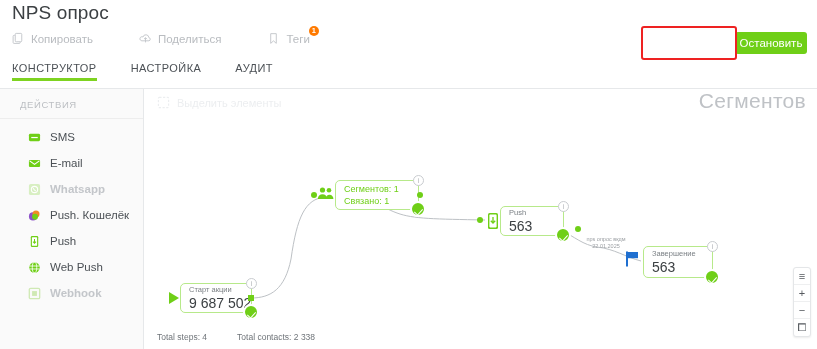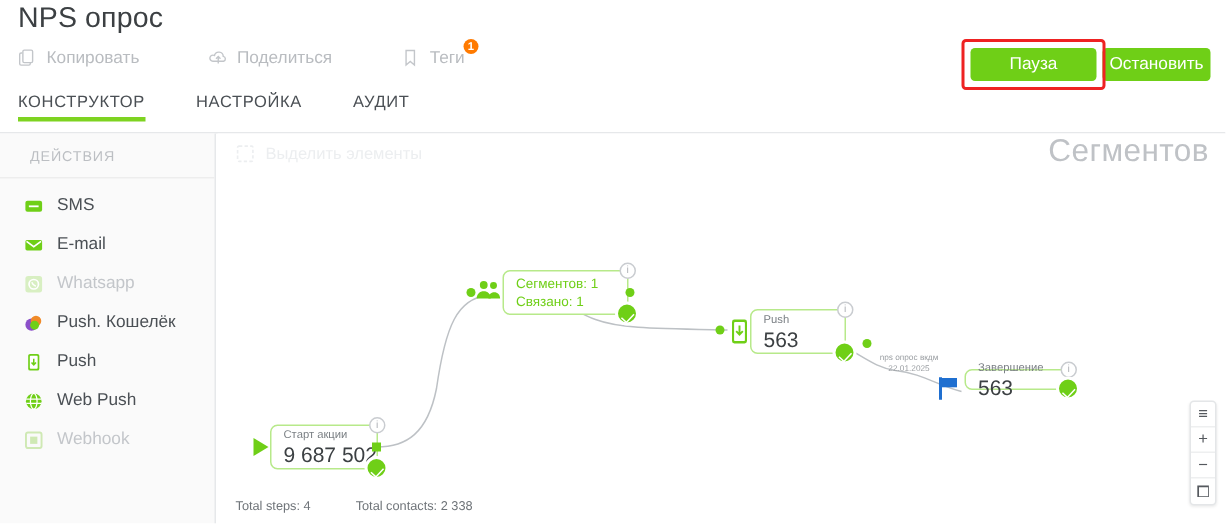--- a/index.html
+++ b/index.html
@@ -64,24 +64,24 @@
     position:absolute; left:0; top:89px; width:144px; height:260px;
     background:#fafafa; border-right:1px solid #e6e8ea;
   }
   .sidebar-header {
     font-size:9.5px; color:#bcbfc3; letter-spacing:.6px;
     padding:10px 0 8px 20px; text-transform:uppercase;
     border-bottom:1px solid #ededed;
   }
   .side-item {
     display:flex; align-items:center; gap:9px;
-    padding:0 0 0 16px; height:26px; font-size:11.5px;
+    padding:0 0 0 28px; height:26px; font-size:11.5px;
     color:#4b5055; cursor:pointer;
   }
-  .side-item.disabled { color:#c3c6ca; cursor:default; }
+  .side-item.disabled { color:#c3c6ca; cursor:default;font-weight:bold; }
   .side-list { padding-top:5px; }
   .ic { width:13px; height:13px; display:block; flex:0 0 13px; }
 
   
   .canvas {
     position:absolute; left:145px; top:89px; right:0; bottom:0;
     background:#ffffff; overflow:hidden;
   }
   .select-tool {
     position:absolute; left:12px; top:7px; display:flex; align-items:center; gap:7px;
@@ -182,21 +182,20 @@
     </div>
   </div>
 
   <div class="tabs">
     <div class="tab active">КОНСТРУКТОР</div>
     <div class="tab">НАСТРОЙКА</div>
     <div class="tab">АУДИТ</div>
   </div>
   <div class="tabs-rule"></div>
 
-  <button class="btn" id="btn-pause">Пауза</button>
   <button class="btn" id="btn-stop">Остановить</button>
   <div class="focus-ring"></div>
 
   <div class="sidebar">
     <div class="sidebar-header">ДЕЙСТВИЯ</div>
     <div class="side-list">
 
       <div class="side-item">
         <span>
           <svg class="ic" viewBox="0 0 14 14">
@@ -339,21 +338,21 @@
         </svg>
     </div>
     <div class="dot-port" style="left:332px; top:128px;"></div>
     <div class="dot-port" style="left:430px; top:137px;"></div>
 
     <div class="edge-label" style="left:432px; top:147px; width:58px;">
       <div>nps опрос вкдм</div>
       <div>22.01.2025</div>
     </div>
 
-    <div class="node" style="left:498px; top:157px; width:70px; height:14px;">
+    <div class="node" style="left:498px; top:157px; width:70px; height:32px;">
       <div class="node-title">Завершение</div>
       <div class="node-value">563</div>
       <div class="node-info">i</div>
       <div class="badge-ok"></div>
     </div>
     <div class="node-icon" style="left:479px; top:161px;">
       <svg width="18" height="18" viewBox="0 0 18 18">
           <path d="M3 1.5v15" stroke="#1f6fd0" stroke-width="2" fill="none"></path>
           <path d="M4 2h10v6.2H4z" fill="#1f6fd0"></path>
         </svg>

